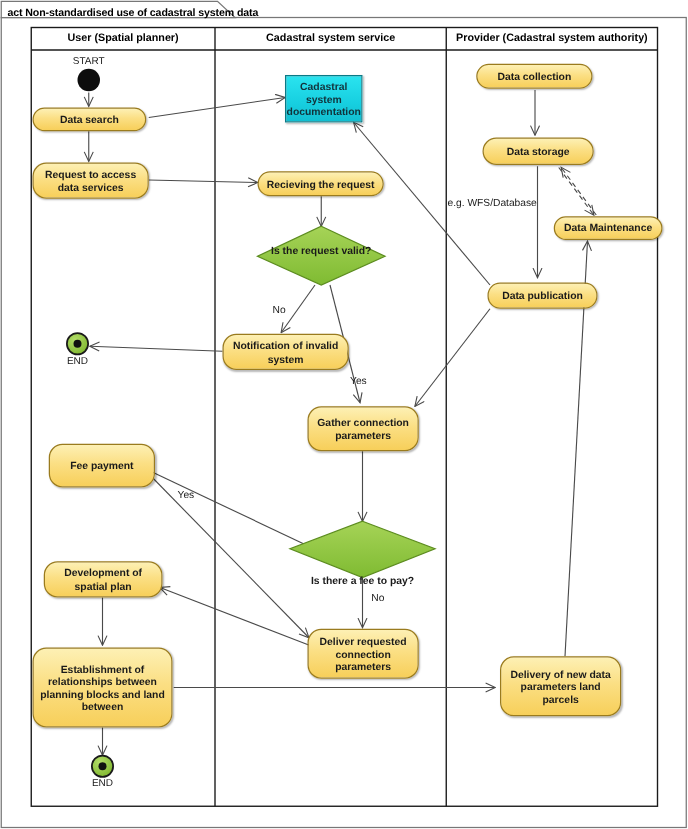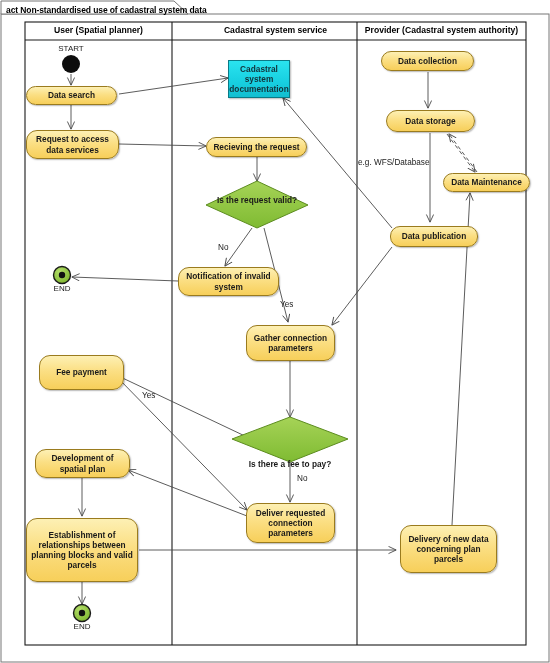--- a/index.html
+++ b/index.html
@@ -192,21 +192,21 @@
   </g>
   <g>
     <circle cx="82" cy="613" r="8.5" fill="url(#endGrad)" stroke="#1a1a1a" stroke-width="1.4"></circle>
     <circle cx="82" cy="613" r="3.2" fill="#111111"></circle>
   </g>
 </svg>
 
 <div class="frame-label">act Non-standardised use of cadastral system data</div>
 
 <div class="lane-title" style="left:25px; top:25px; width:147px;">User (Spatial planner)</div>
-<div class="lane-title" style="left:172px; top:25px; width:185px;padding-left:11px;">Cadastral system service</div>
+<div class="lane-title" style="left:172px; top:25px; width:185px;">Cadastral system service</div>
 <div class="lane-title" style="left:357px; top:25px; width:169px;">Provider (Cadastral system authority)</div>
 
 <div class="node-caption" style="left:46px; top:44px; width:50px;">START</div>
 
 <div class="node-caption" style="left:41px; top:284px; width:42px;">END</div>
 <div class="node-caption" style="left:61px; top:622px; width:42px;">END</div>
 
 <div class="node" style="left:26px; top:86px; width:91px; height:19px;">
   <span>Data search</span>
 </div>
@@ -217,21 +217,21 @@
 
 <div class="node" style="left:39px; top:355px; width:85px; height:35px;align-items:center;">
   <span>Fee payment</span>
 </div>
 
 <div class="node" style="left:35px; top:449px; width:95px; height:29px;">
   <span>Development of spatial plan</span>
 </div>
 
 <div class="node" style="left:26px; top:518px; width:112px; height:64px;">
-  <span>Establishment of relationships between planning blocks and valid parcels</span>
+  <span>Establishment of relationships between planning blocks and land between</span>
 </div>
 
 <div class="doc-node" style="left:228px; top:60px; width:62px; height:38px;">
   <span>Cadastral system documentation</span>
 </div>
 
 <div class="node" style="left:206px; top:137px; width:101px; height:20px;">
   <span>Recieving the request</span>
 </div>
 
@@ -267,20 +267,20 @@
 
 <div class="node" style="left:443px; top:173px; width:87px; height:19px;">
   <span>Data Maintenance</span>
 </div>
 
 <div class="node" style="left:390px; top:226px; width:88px; height:21px;border-radius:10px;">
   <span>Data publication</span>
 </div>
 
 <div class="node" style="left:400px; top:525px; width:97px; height:48px;">
-  <span>Delivery of new data concerning plan parcels</span>
+  <span>Delivery of new data parameters land parcels</span>
 </div>
 
 <div class="edge-label" style="left:218px; top:243px;">No</div>
 <div class="edge-label" style="left:280px; top:300px;">Yes</div>
 <div class="edge-label" style="left:142px; top:391px;">Yes</div>
 <div class="edge-label" style="left:297px; top:474px;">No</div>
 <div class="edge-label" style="left:358px; top:158px;">e.g. WFS/Database</div>
 
 </body></html>

